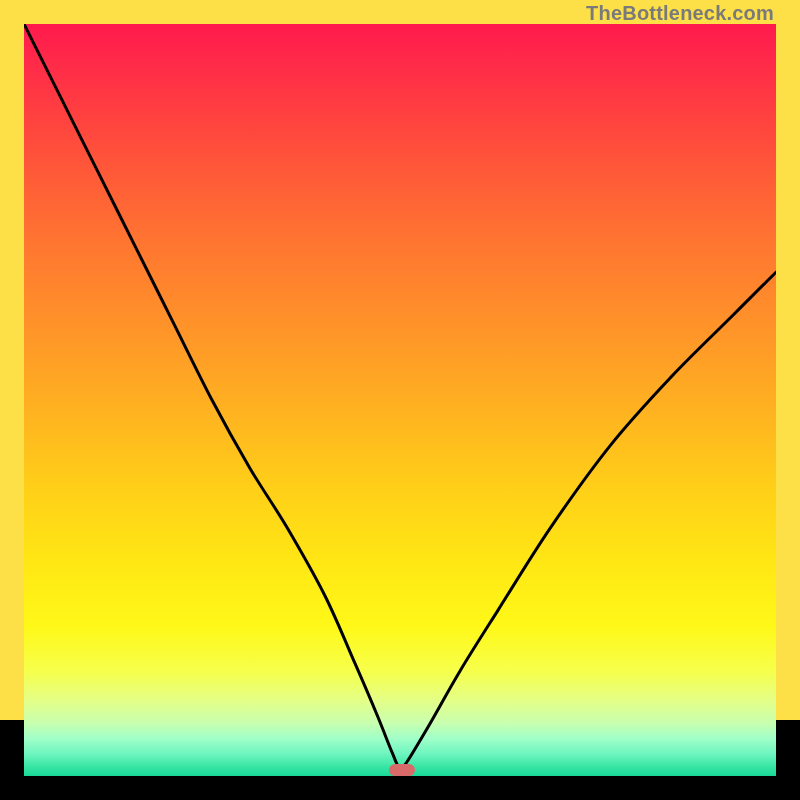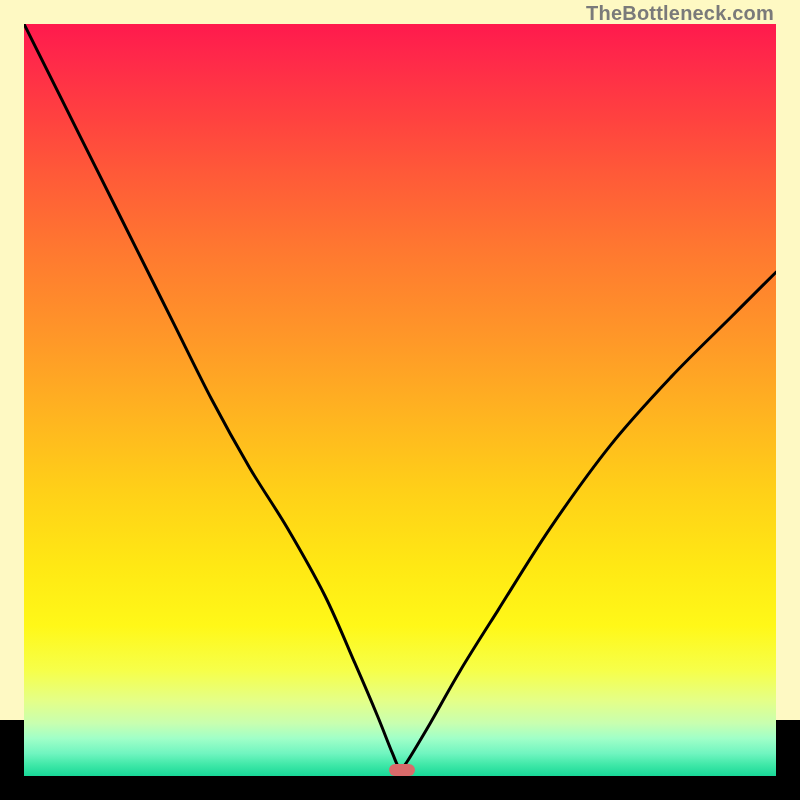--- a/index.html
+++ b/index.html
@@ -9,21 +9,21 @@
     height: 800px;
     background: #000;
     overflow: hidden;
   }
   .frame {
     position: absolute;
     left: 0;
     top: 0;
     width: 800px;
     height: 720px;
-    background: #fef9c3;
+    background: #fde047;
   }
   .plot {
     position: absolute;
     left: 24px;
     top: 24px;
     width: 752px;
     height: 752px;
     overflow: hidden;
   }
   .gradient {

